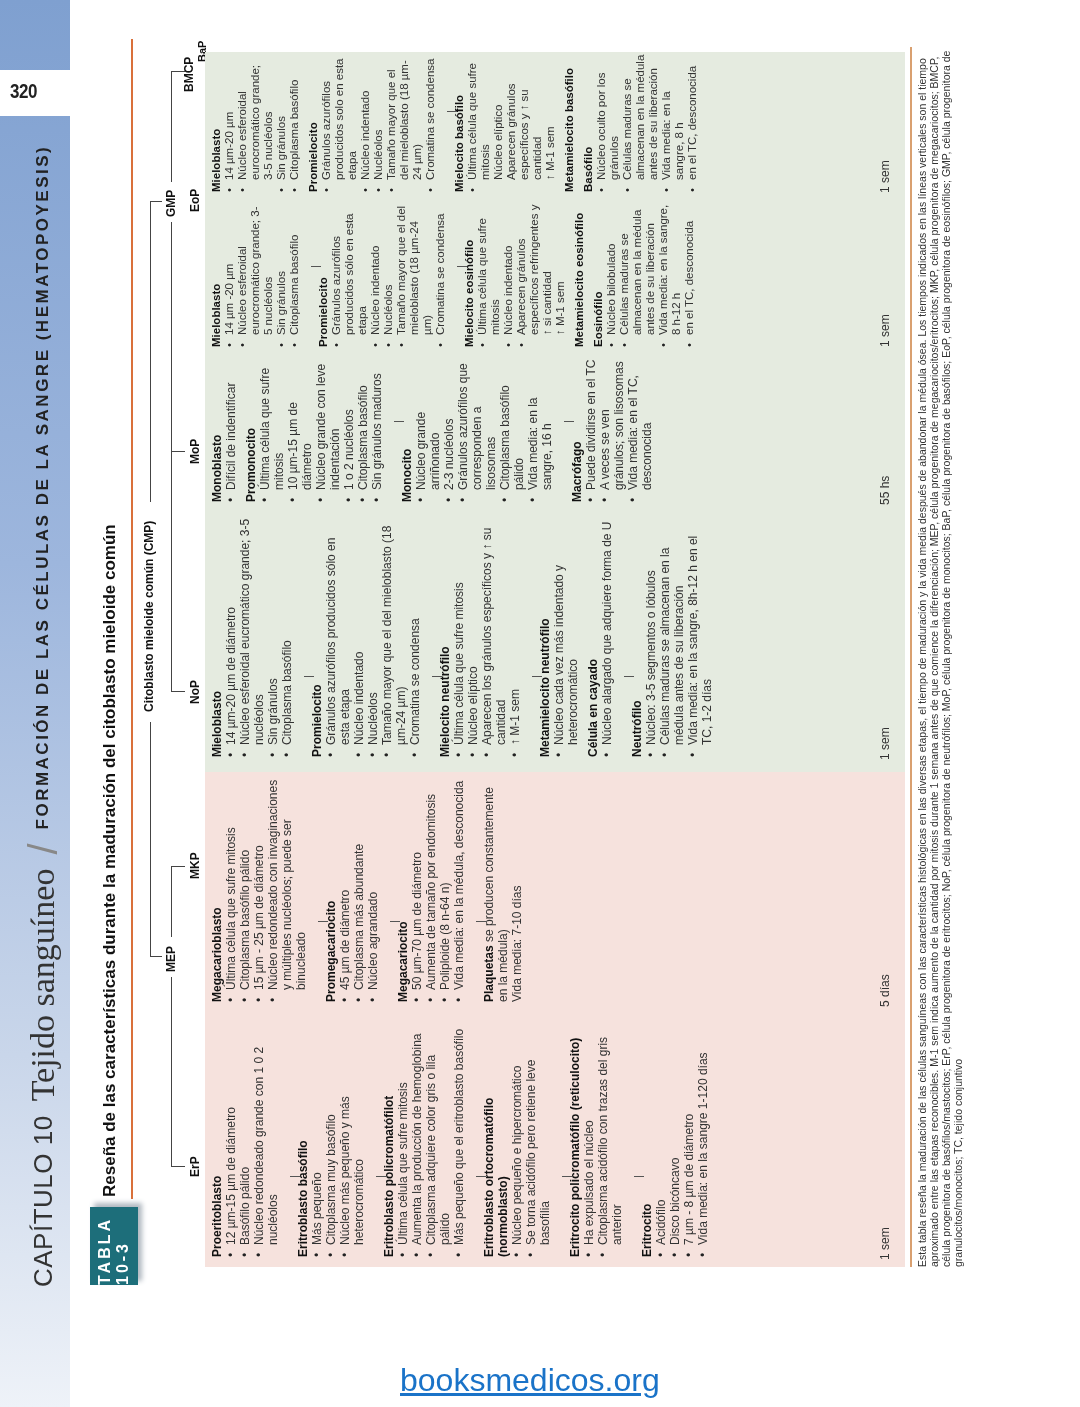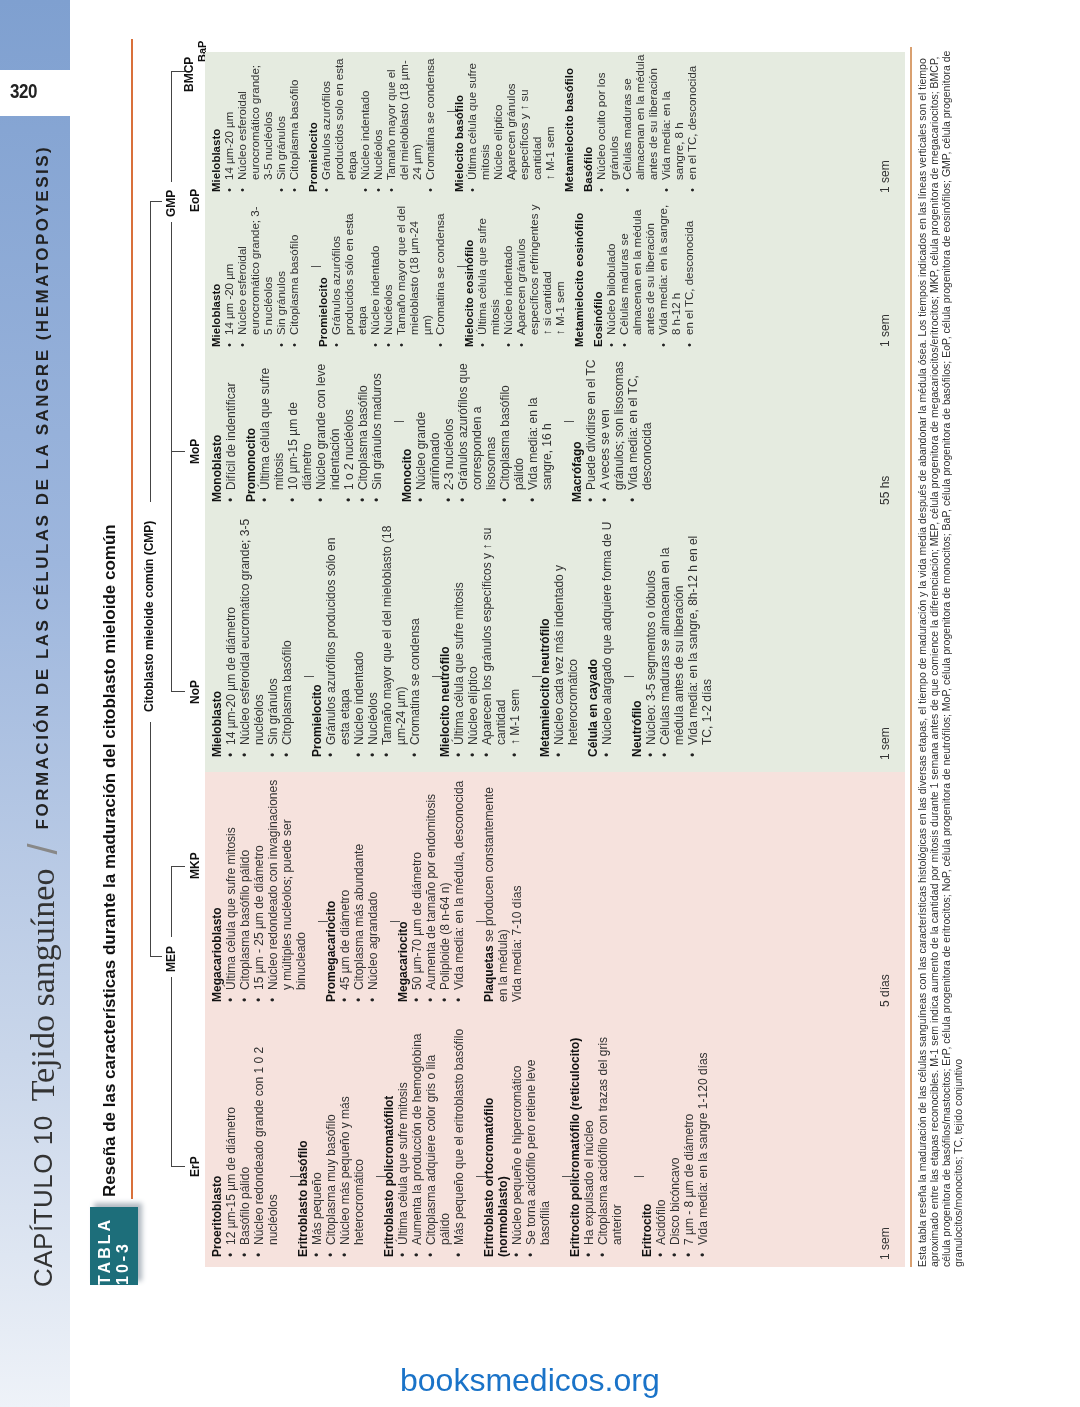--- a/index.html
+++ b/index.html
@@ -378,13 +378,13 @@
   <div class="tlabel" style="left:145px;top:878px;">1 sem</div>
   <div class="tlabel" style="left:398px;top:878px;">5 días</div>
   <div class="tlabel" style="left:645px;top:878px;">1 sem</div>
   <div class="tlabel" style="left:900px;top:878px;">55 hs</div>
   <div class="tlabel" style="left:1058px;top:878px;">1 sem</div>
   <div class="tlabel" style="left:1212px;top:878px;">1 sem</div>
 
   <div class="footnote">Esta tabla reseña la maduración de las células sanguíneas con las características histológicas en las diversas etapas, el tiempo de maduración y la vida media después de abandonar la médula ósea. Los tiempos indicados en las líneas verticales son el tiempo aproximado entre las etapas reconocibles.   M-1 sem indica aumento de la cantidad por mitosis durante 1 semana antes de que comience la diferenciación; MEP, célula progenitora de megacariocitos/eritrocitos; MKP, célula progenitora de megacariocitos; BMCP, célula progenitora de basófilos/mastocitos; ErP, célula progenitora de eritrocitos; NoP, célula progenitora de neutrófilos; MoP, célula progenitora de monocitos; BaP, célula progenitora de basófilos; EoP, célula progenitora de eosinófilos; GMP, célula progenitora de granulocitos/monocitos; TC, tejido conjuntivo</div>
 </div>
 
-<div class="watermark" style="left:400px;top:1362px;">booksmedicos.org</div>
+<div class="watermark" style="left:400px;top:1362px;text-decoration:underline;">booksmedicos.org</div>
 
 </body></html>

